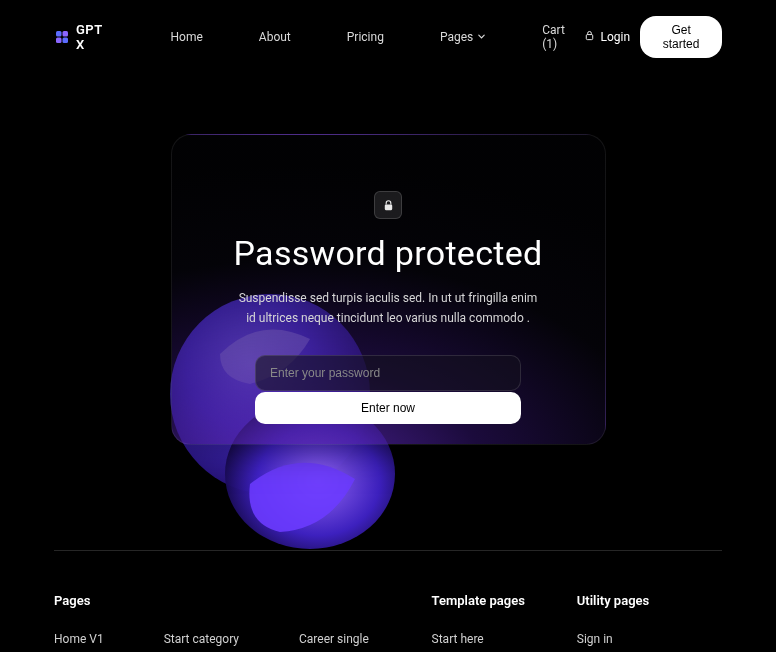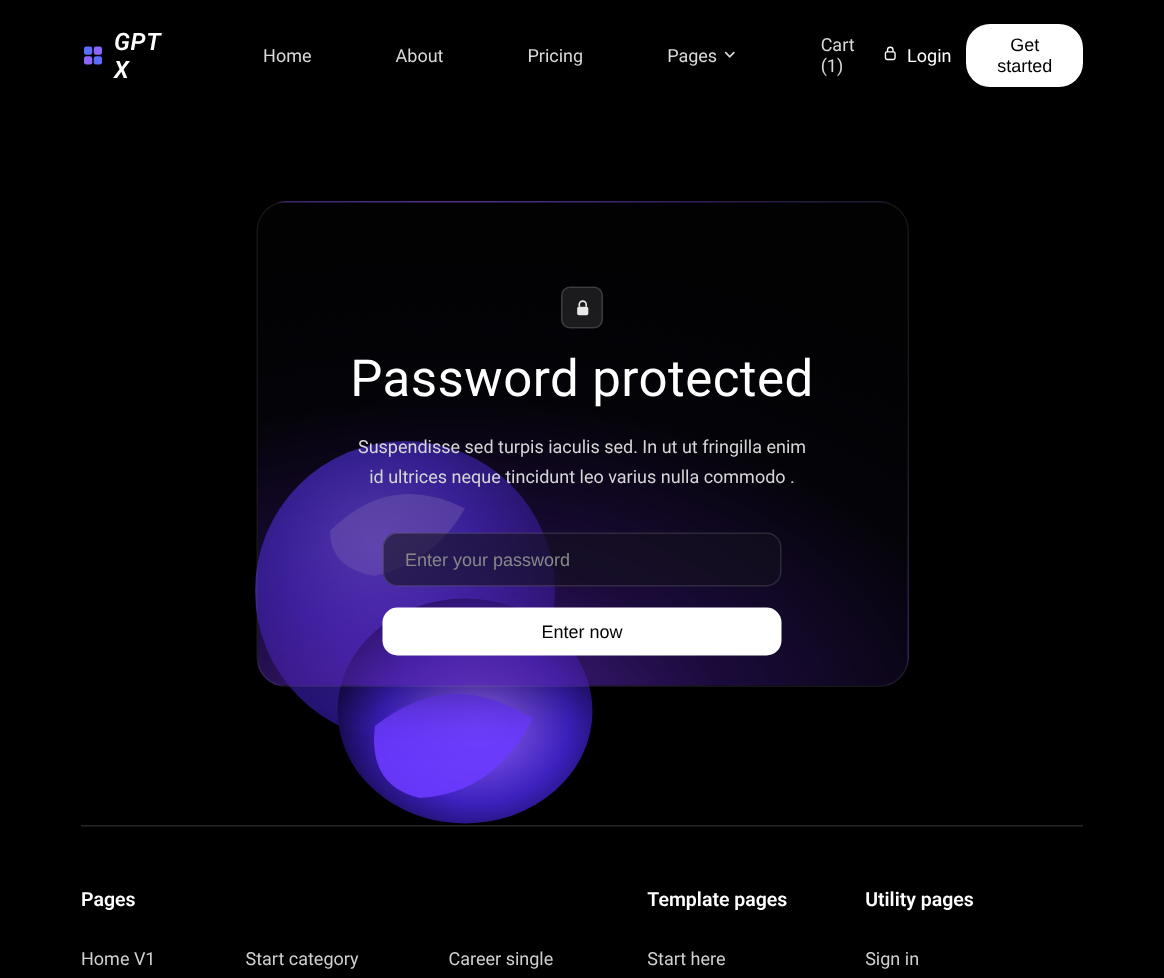--- a/index.html
+++ b/index.html
@@ -21,23 +21,22 @@
       gap: 18px;
     }
     .logo {
       display: flex;
       align-items: center;
       gap: 6px;
     }
     .logo-icon svg { display: block; }
     .logo-text {
       font-weight: 600;
-      font-size: 16px;
+      font-size: 13px;
       letter-spacing: 0.5px;
-      font-style: italic;
     }
     .nav {
       display: flex;
       gap: 16px;
       align-items: center;
       font-size: 12px;
     }
     .nav-item {
       color: #d9d9d9;
       cursor: pointer;
@@ -125,21 +124,21 @@
     .pwd-input {
       width: 266px;
       height: 36px;
       background: rgba(20,16,30,0.6);
       border: 1px solid rgba(255,255,255,0.12);
       border-radius: 10px;
       color: #fff;
       padding: 0 14px;
       font-size: 12px;
       outline: none;
-      margin-bottom: 14px;
+      margin-bottom: 1px;
     }
     .pwd-input::placeholder { color: #888; }
     .enter-btn {
       width: 266px;
       height: 32px;
       border-radius: 10px;
       background: #fff;
       color: #000;
       border: none;
       font-size: 12px;

